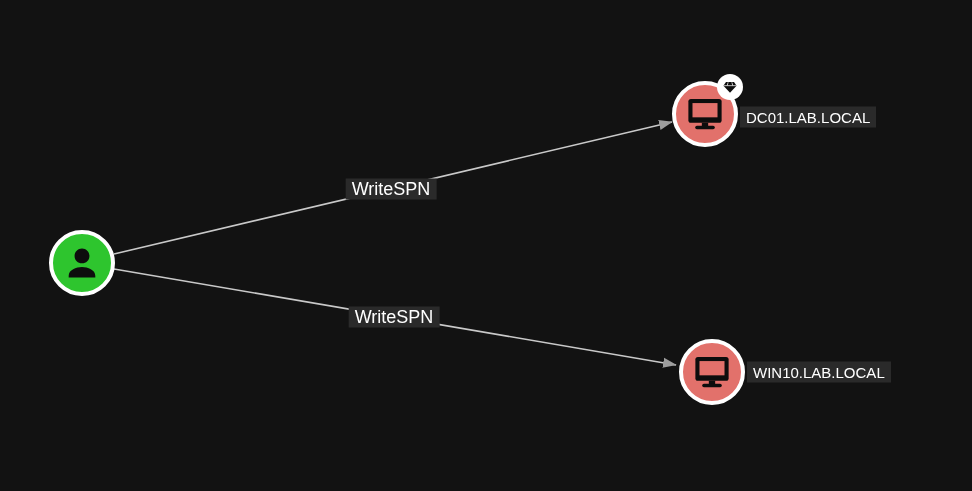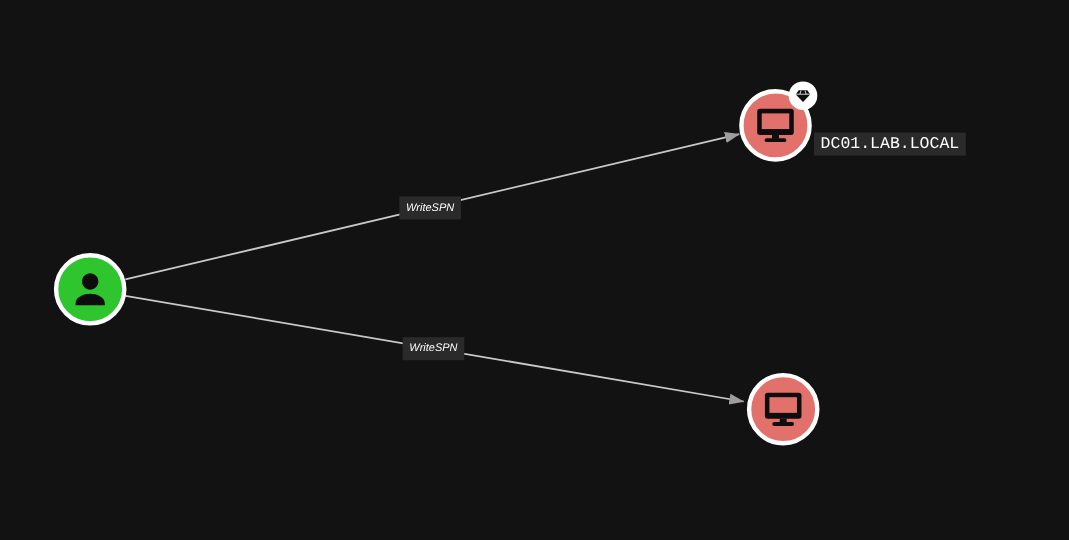--- a/index.html
+++ b/index.html
@@ -56,24 +56,24 @@
   .node-label, .edge-label {
     position: absolute;
     color: var(--label-text, #ffffff);
     background: var(--label-background, #2a2a2a);
     white-space: nowrap;
     z-index: 3;
     padding: 2px 6px;
     line-height: 17px;
   }
   .node-label { font-size: 15px; transform: translateY(-50%); }
-  .edge-label { font-size: 10px; transform: translate(-50%, -50%); font-style: italic; }
+  .edge-label { font-size: 18px; transform: translate(-50%, -50%); }
 
   #nl-delegator { left: 114px; top: 260px; }
-  #nl-dc01      { left: 740px; top: 131px; font-family: Liberation Mono, monospace; }
+  #nl-dc01      { left: 740px; top: 117px; }
   #nl-win10     { left: 747px; top: 372px; }
   #el-1 { left: 391px; top: 189px; }
   #el-2 { left: 394px; top: 317px; }
 
   .edge-line {
     stroke: var(--edge, #c9c9c9);
     stroke-width: 1.6;
   }
 </style>
 </head>
@@ -117,14 +117,15 @@
   <div class="node-label" id="nl-dc01">DC01.LAB.LOCAL</div>
 
   <div class="node computer" id="n-win10">
     <svg width="38" height="38" viewBox="0 0 24 24">
       <rect x="1.5" y="2.5" width="21" height="15" rx="1.6" fill="var(--icon, #0D0D0D)"></rect>
       <rect x="4.1" y="5.1" width="15.8" height="9" fill="var(--computer-node, #E2716B)"></rect>
       <path d="M10 17.5h4v2.2h-4z" fill="var(--icon, #0D0D0D)"></path>
       <rect x="5.8" y="19.4" width="12.4" height="2.2" rx="1.1" fill="var(--icon, #0D0D0D)"></rect>
     </svg>
   </div>
+  <div class="node-label" id="nl-win10">WIN10.LAB.LOCAL</div>
 
 </div>
 
 </body></html>

